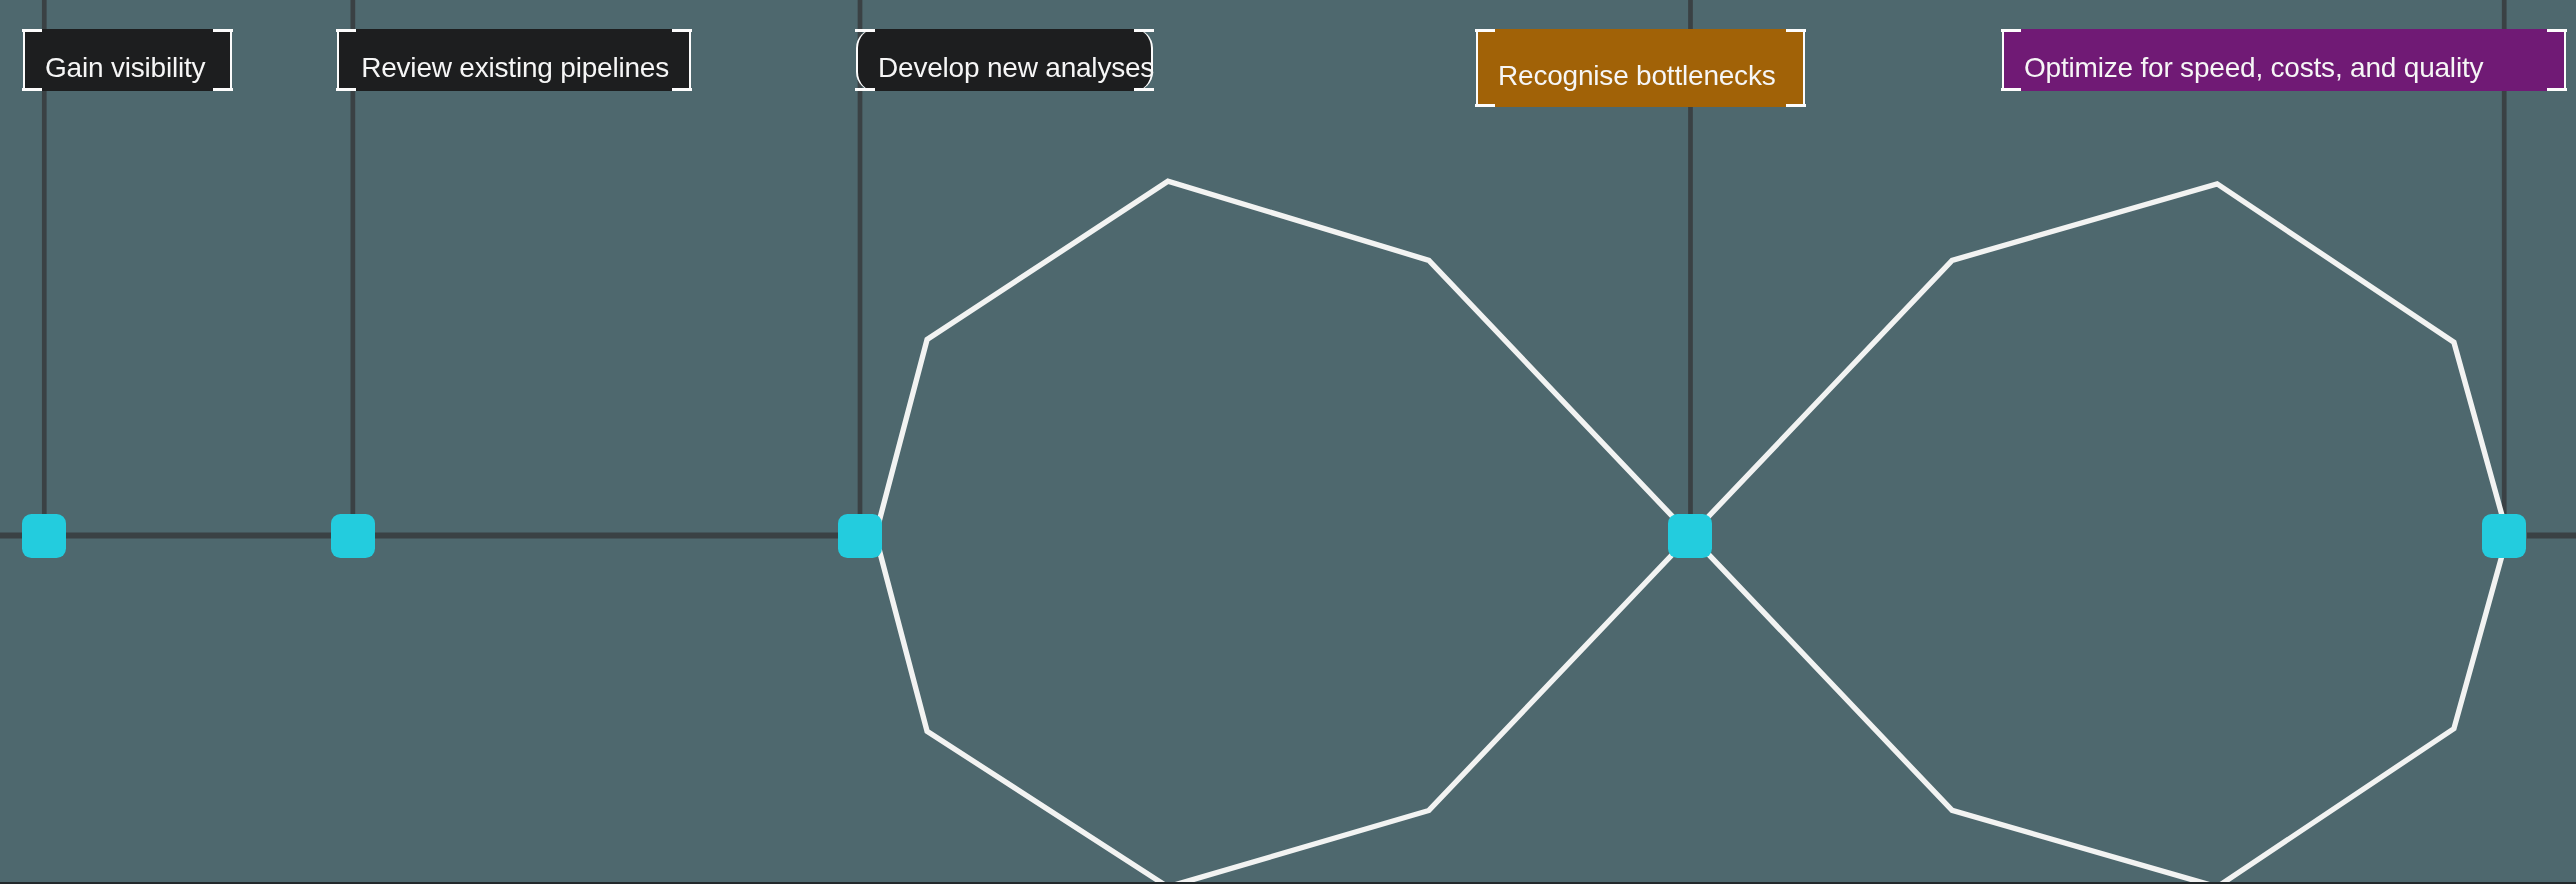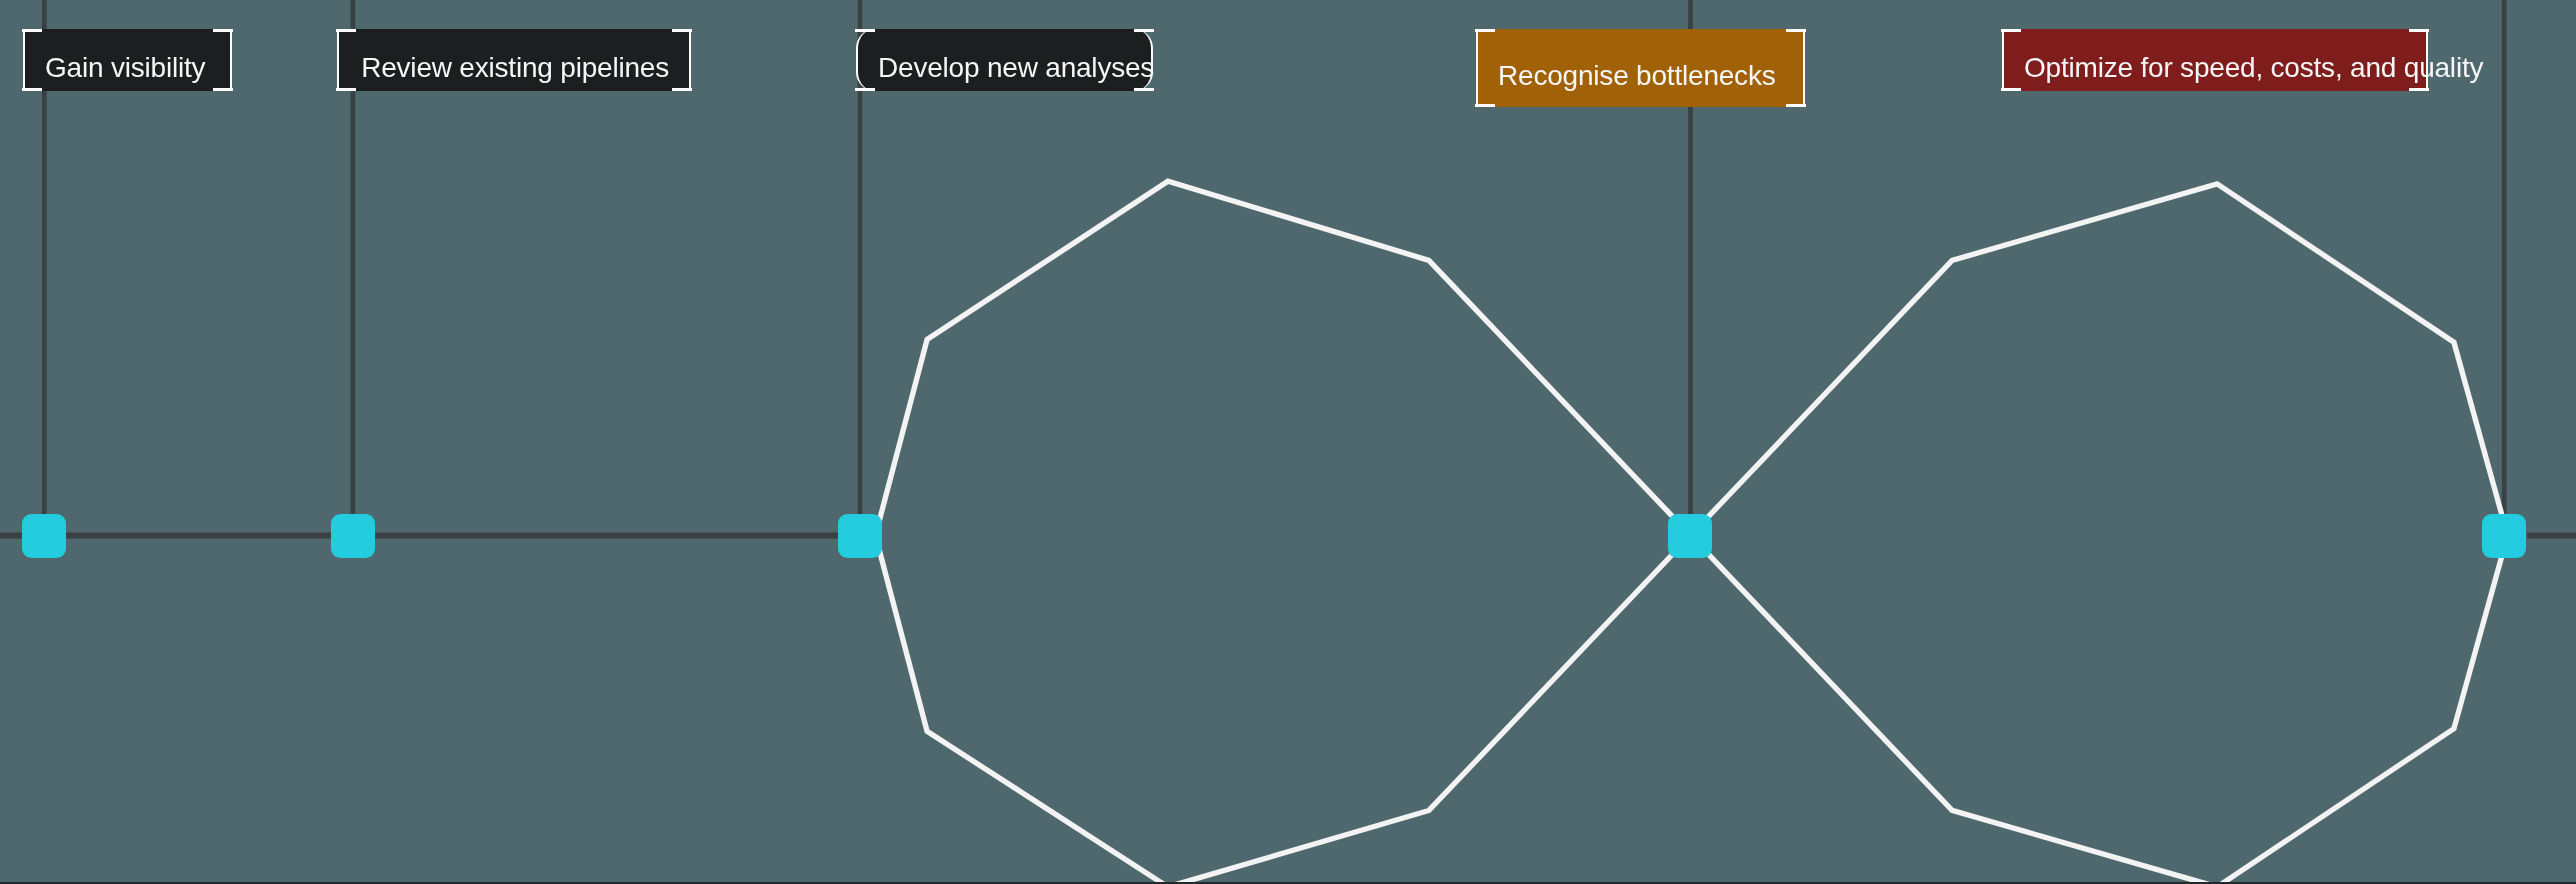--- a/index.html
+++ b/index.html
@@ -107,21 +107,21 @@
         <i class="tick br" style="background: rgb(252, 252, 252);"></i>
         <span class="label-text" style="color: rgb(246, 246, 246);">Develop new analyses</span>
       </div>
       <div class="label-box" style="left: 1476px; top: 29px; width: 329px; height: 78px; background: #a16207;">
         <i class="tick tl" style="background: rgb(252, 252, 252);"></i>
         <i class="tick tr" style="background: rgb(252, 252, 252);"></i>
         <i class="tick bl" style="background: rgb(252, 252, 252);"></i>
         <i class="tick br" style="background: rgb(252, 252, 252);"></i>
         <span class="label-text" style="color: rgb(246, 246, 246);">Recognise bottlenecks</span>
       </div>
-      <div class="label-box" style="left: 2002px; top: 29px; width: 426px; height: 62px; background: #7f1d1d;">
+      <div class="label-box" style="left: 2002px; top: 29px; width: 564px; height: 62px; background: #701a75;">
         <i class="tick tl" style="background: rgb(252, 252, 252);"></i>
         <i class="tick tr" style="background: rgb(252, 252, 252);"></i>
         <i class="tick bl" style="background: rgb(252, 252, 252);"></i>
         <i class="tick br" style="background: rgb(252, 252, 252);"></i>
         <span class="label-text" style="color: rgb(246, 246, 246);">Optimize for speed, costs, and quality</span>
       </div>
     </div>
   <div class="bottom-edge"></div>
 </div>
 

